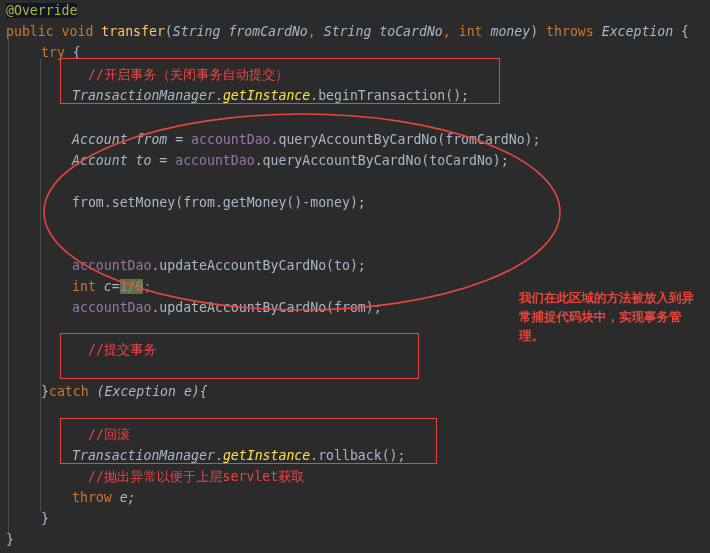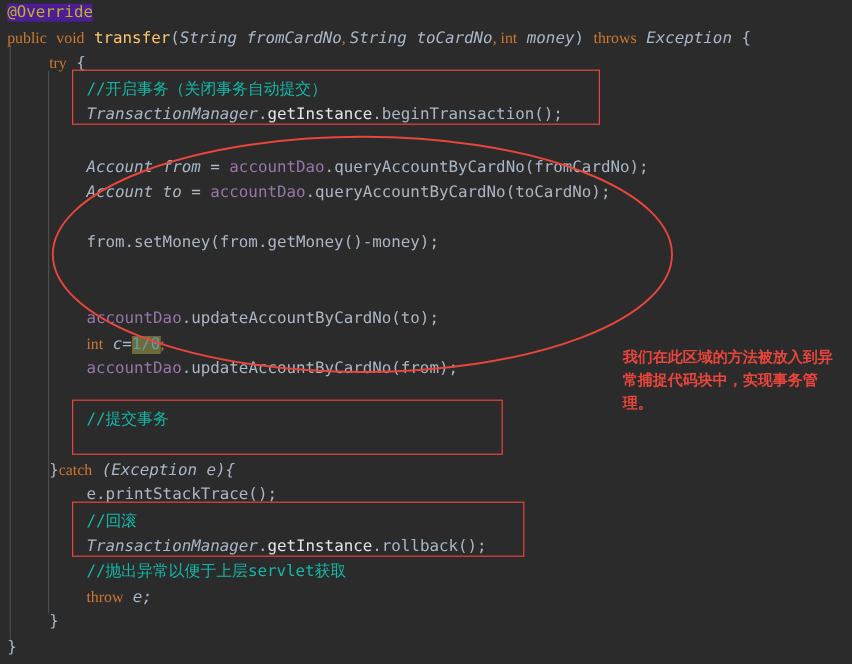--- a/index.html
+++ b/index.html
@@ -37,30 +37,30 @@
   .line {
     position: absolute;
     left: 0;
     height: 21px;
     line-height: 21px;
     white-space: pre;
     font-size: 13.2px;
     letter-spacing: 0px;
     color: #a9b7c6;
   }
-  .kw    { color: #cc7832; font-family: Liberation Serif, serif; }
+  .kw    { color: #cc7832; }
   .mth   { color: #ffc66d; }
   .typ   { color: #a9b7c6; font-style: italic; }
   .fld   { color: #9876aa; }
-  .cmt   { color: #14b8a6; }
+  .cmt   { color: #ef4444; margin-left: 16px; }
   .num   { color: #6897bb; }
-  .ital  { color: #e5e5e5; }
+  .ital  { font-style: italic; color: #fde047; }
   .punct { color: #a9b7c6; }
   .brace { color: #a9b7c6; }
-  .sel   { background: #4c1d95; color: #bbb529; }
+  .sel   { background: #0f172a; color: #bbb529; }
   .hl    { background: #6c6c38; }
 
   
   #marks {
     position: absolute;
     left: 0;
     top: 0;
     width: 710px;
     height: 510px;
     z-index: 3;
@@ -115,21 +115,20 @@
 
     <div class="line" style="top:276px; left:72px;"><span class="kw">int</span><span class="typ"> c=</span><span class="hl num">1/0</span><span class="kw">;</span></div>
 
     <div class="line" style="top:297px; left:72px;"><span class="fld">accountDao</span><span class="punct">.updateAccountByCardNo(from);</span></div>
 
     <div class="line" style="top:339px; left:72px;"><span class="cmt">//提交事务</span></div>
 
 
     <div class="line" style="top:381px; left:41px;"><span class="brace">}</span><span class="kw">catch</span><span class="typ"> (Exception e){</span></div>
 
-    <div class="line" style="top:402px; left:72px;"><span class="punct">e.printStackTrace();</span></div>
 
     <div class="line" style="top:424px; left:72px;"><span class="cmt">//回滚</span></div>
 
     <div class="line" style="top:445px; left:72px;"><span class="typ">TransactionManager</span><span class="punct">.</span><span class="ital">getInstance</span><span class="punct">.rollback();</span></div>
 
     <div class="line" style="top:466px; left:72px;"><span class="cmt">//抛出异常以便于上层servlet获取</span></div>
 
     <div class="line" style="top:487px; left:72px;"><span class="kw">throw</span><span class="typ"> e;</span></div>
 
     <div class="line" style="top:508px; left:41px;"><span class="brace">}</span></div>

